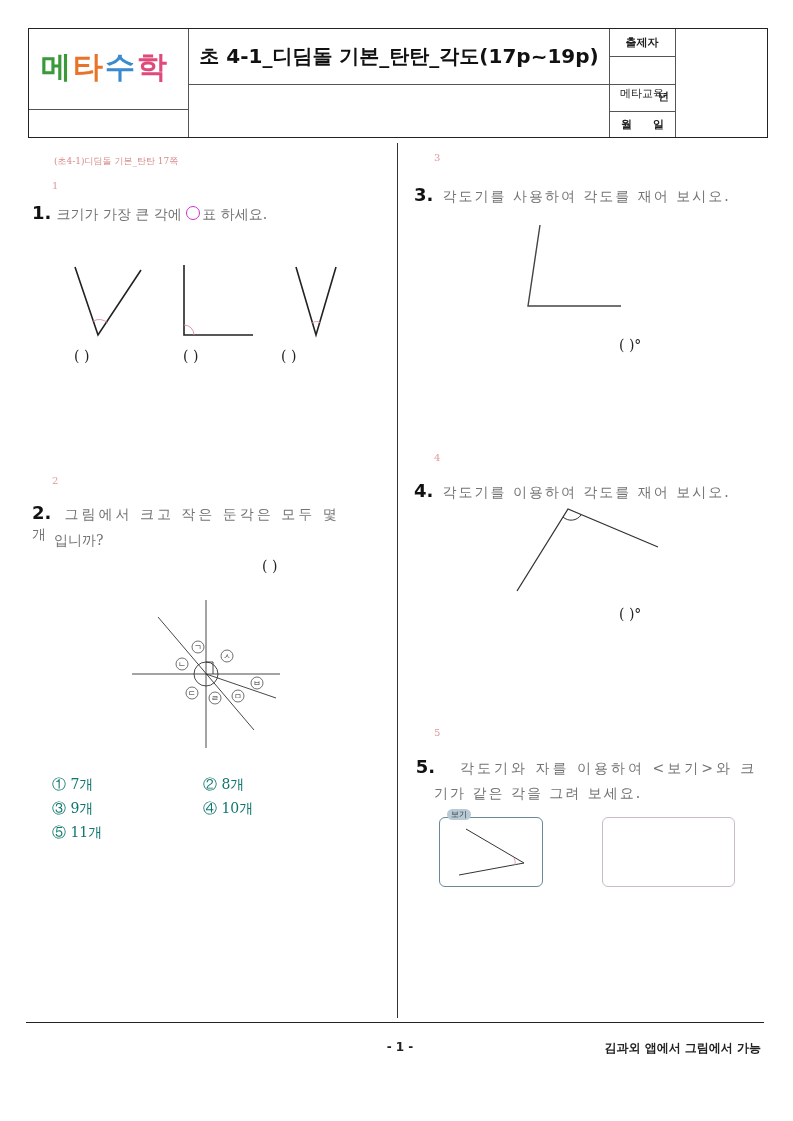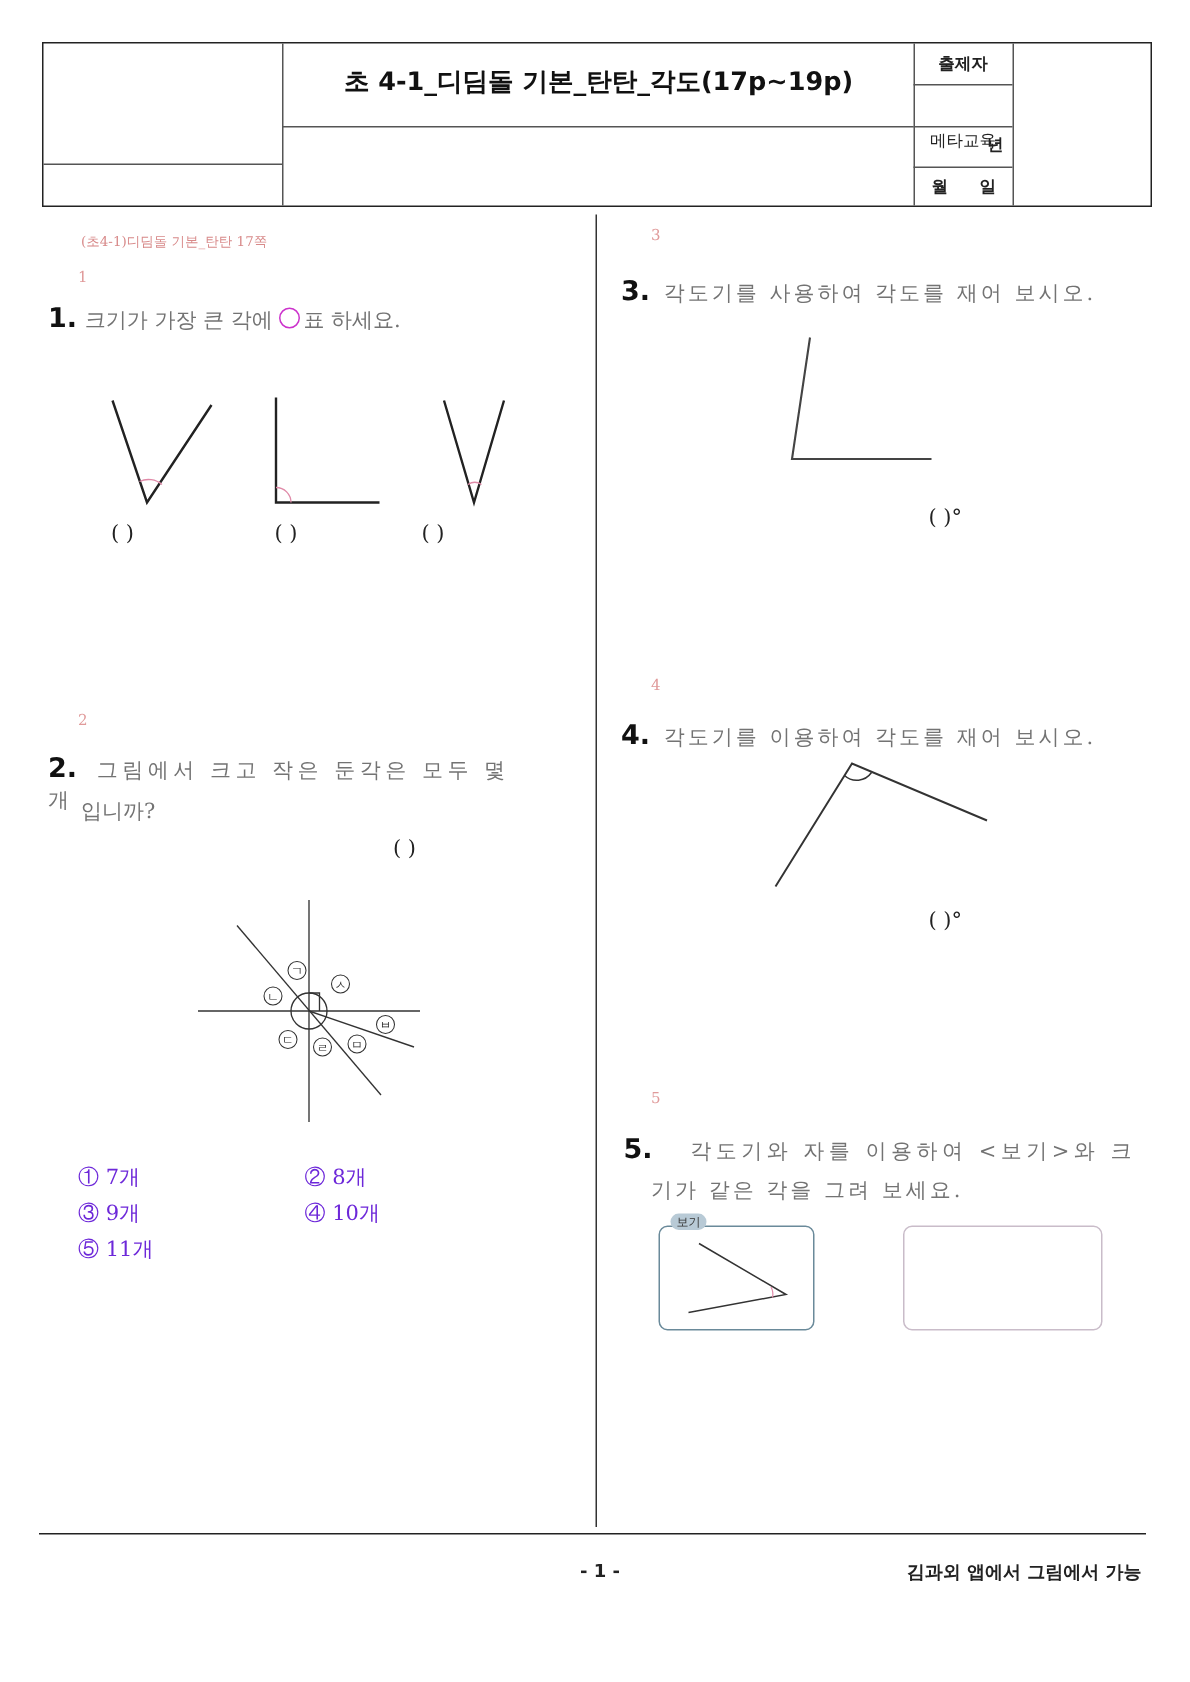--- a/index.html
+++ b/index.html
@@ -7,21 +7,21 @@
          font-family: "DejaVu Serif", "Liberation Serif", serif; color: #222; }
   .abs { position: absolute; }
 
   
   .hdr { position: absolute; left: 28px; top: 28px; width: 740px; height: 110px;
          border: 1.5px solid #222; box-sizing: border-box; }
   .hdr .vl { position: absolute; top: 0; bottom: 0; width: 0; border-left: 1px solid #555; }
   .hdr .hl { position: absolute; height: 0; border-top: 1px solid #555; }
   .hdr .sans { font-family: "DejaVu Sans", "Liberation Sans", sans-serif; }
   .title { position: absolute; left: 160px; top: 14px; width: 420px; text-align: center;
-           font-size: 17px; font-weight: bold; color: #111; }
+           font-size: 20px; font-weight: bold; color: #111; }
   .subtitle { position: absolute; left: 160px; top: 70px; width: 420px; text-align: center;
               font-size: 14px; font-weight: bold; color: #111; }
   .cell-small { position: absolute; font-size: 11px; font-weight: bold; color: #222; text-align: center; }
 
   .logo { position: absolute; left: 12px; top: 18px; width: 140px; height: 44px; }
   .logo span { font-family: "DejaVu Sans", sans-serif; font-weight: bold; font-size: 30px;
                letter-spacing: 2px; }
 
   
   .divider { position: absolute; left: 397px; top: 143px; width: 0; height: 875px; border-left: 1.5px solid #333; }
@@ -29,21 +29,21 @@
   .footer-page { position: absolute; left: 360px; top: 1040px; width: 80px; text-align: center;
                  font-family: "DejaVu Sans", sans-serif; font-size: 12px; font-weight: bold; color: #222; }
   .footer-note { position: absolute; right: 32px; top: 1040px; font-family: "DejaVu Sans", sans-serif;
                  font-size: 12px; font-weight: bold; color: #222; }
 
   .src { font-size: 9px; color: #d88a8a; }
   .qnum-sm { font-size: 10px; color: #e09a9a; }
   .qno { font-family: "DejaVu Sans", sans-serif; font-weight: bold; font-size: 18px; color: #111; }
   .qtext { font-size: 14px; color: #737373; }
   .paren { font-size: 14px; color: #222; }
-  .choice { font-size: 14px; color: #6d28d9; }
+  .choice { font-size: 14px; color: #0f766e; }
   .magenta-circle { display: inline-block; width: 12px; height: 12px; border: 1.5px solid #cc33cc;
                     border-radius: 50%; vertical-align: -1px; margin-right: 2px; }
 
   .bogi-box { position: absolute; left: 439px; top: 817px; width: 104px; height: 70px;
               border: 1.5px solid #6a8a9a; border-radius: 6px; box-sizing: border-box; }
   .bogi-label { position: absolute; left: 447px; top: 809px; font-family: "DejaVu Sans", sans-serif;
                 font-size: 8px; color: #333; background: #b8cad6; border-radius: 6px; padding: 0 4px; line-height: 11px; }
   .answer-box { position: absolute; left: 602px; top: 817px; width: 133px; height: 70px;
                 border: 1px solid #c9bcc9; border-radius: 6px; box-sizing: border-box; }
 </style>
@@ -53,20 +53,23 @@
 <div class="hdr">
   <div class="vl" style="left:159px;"></div>
   <div class="vl" style="left:580px;"></div>
   <div class="vl" style="left:646px;"></div>
   <div class="hl" style="left:0; width:159px; top:80px;"></div>
   <div class="hl" style="left:159px; width:421px; top:55px;"></div>
   <div class="hl" style="left:580px; width:66px; top:27px;"></div>
   <div class="hl" style="left:580px; width:66px; top:55px;"></div>
   <div class="hl" style="left:580px; width:66px; top:82px;"></div>
 
+  <div class="logo">
+    <span style="color:#3a9a3a;">메</span><span style="color:#e8742a;">타</span><span style="color:#3a8ad0;">수</span><span style="color:#e04a7a;">학</span>
+  </div>
 
   <div class="title sans">초 4-1_디딤돌 기본_탄탄_각도(17p~19p)</div>
 
   <div class="cell-small sans" style="left:580px; top:6px; width:66px;">출제자</div>
   <div class="cell-small sans" style="left:580px; top:34px; width:66px; font-weight:normal;margin-top:23px;">메타교육</div>
   <div class="cell-small sans" style="left:580px; top:60px; width:60px; text-align:right;">년</div>
   <div class="cell-small sans" style="left:592px; top:88px;">월</div>
   <div class="cell-small sans" style="left:624px; top:88px;">일</div>
 </div>
 

